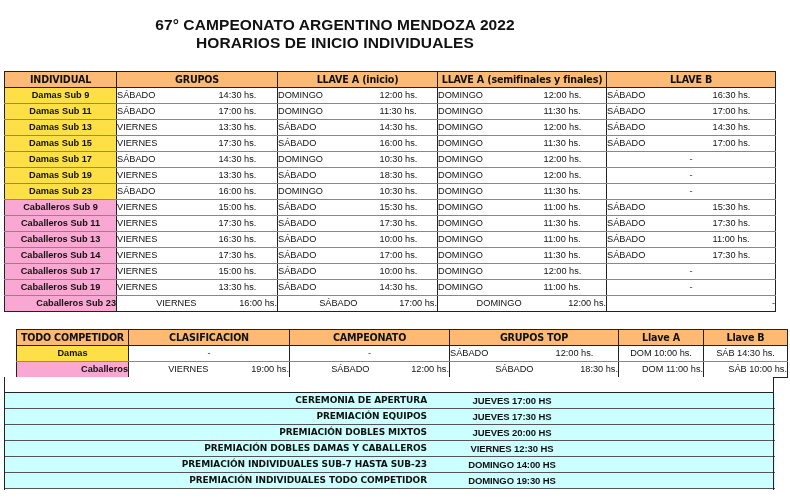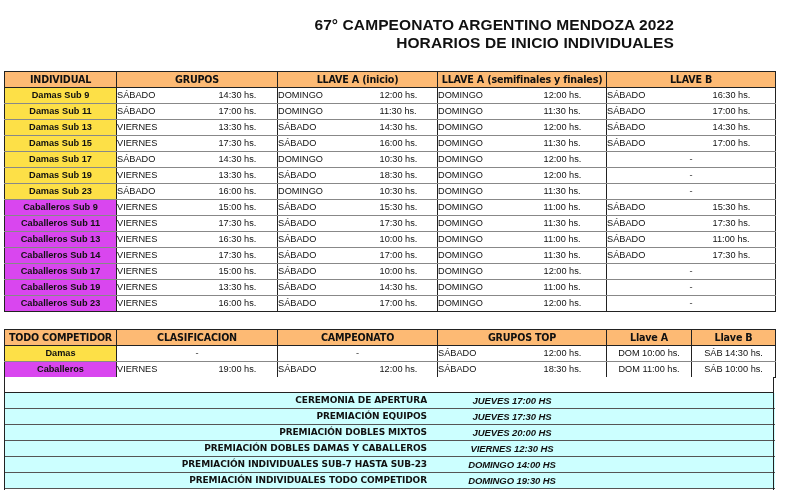--- a/index.html
+++ b/index.html
@@ -1,37 +1,37 @@
 <!DOCTYPE html>
 <html><head>
 <meta charset="utf-8">
 <style>
   html, body { margin:0; padding:0; background:#ffffff; }
   body { width:790px; height:498px; position:relative; overflow:hidden; font-family:"Liberation Sans", sans-serif; color:#111; }
-  .title { position:absolute; left:12px; width:662px; text-align:right; font-family:"Liberation Sans", sans-serif; font-weight:bold; font-size:15.5px; color:#111; letter-spacing:0.1px; }
+  .title { position:absolute; left:4px; width:662px; text-align:center; font-family:"Liberation Sans", sans-serif; font-weight:bold; font-size:15.5px; color:#111; letter-spacing:0.1px; }
   .t1 { top:16px; }
   .t2 { top:34px; }
   table { position:absolute; border-collapse:collapse; table-layout:fixed; }
   td, th { padding:0; font-size:9.2px; height:15px; line-height:15px; white-space:nowrap; overflow:hidden; }
   th { background:#fdba74; font-weight:bold; font-size:9.6px; text-align:center; border:1.5px solid #222; font-family:"DejaVu Sans", sans-serif; letter-spacing:-0.2px; }
   td { border-bottom:1px solid #888; }
   .lbl { font-weight:bold; text-align:center; border-left:1.5px solid #222; border-right:1.5px solid #222; font-size:9.2px; }
   .dama { background:#fde047; }
-  .cab { background:#d946ef; }
+  .cab { background:#f9a8d4; }
   .day { text-align:left; }
   .hr { text-align:left; padding-left:22px; border-right:1.5px solid #222; }
   .dash { text-align:center; border-right:1.5px solid #222; color:#333; }
-  .last td { border-bottom:1.5px solid #222; }
+  .last td { border-bottom:1.5px solid #222;text-align:right; }
   .cell-c { text-align:center; border-right:1.5px solid #222; }
   #t-ind { left:4px; top:71px; width:771px; }
-  #t-todo { left:4px; top:329px; width:771px; }
+  #t-todo { left:16px; top:329px; width:771px; }
   #t-events { left:4px; top:393px; width:771px; }
   #t-events td { background:#ccffff; font-weight:bold; font-family:"DejaVu Sans", sans-serif; font-size:9px; height:15px; line-height:15px; border-bottom:1px solid #555; letter-spacing:-0.1px;margin-left:10px; }
   #t-events td.ev-label { text-align:right; padding-right:10px; }
-  #t-events td.ev-time { text-align:center; font-family:"Liberation Sans", sans-serif; font-size:9.5px;font-style:italic; }
+  #t-events td.ev-time { text-align:center; font-family:"Liberation Sans", sans-serif; font-size:9.5px; }
   .spacer-row { position:absolute; left:4px; top:377px; width:768px; height:15px; border-left:1.5px solid #222; border-right:1.5px solid #222; background:#fff; }
   .events-frame { position:absolute; left:4px; top:392px; width:768px; height:97px; border-left:1.5px solid #222; border-right:1.5px solid #222; border-top:1.5px solid #222; pointer-events:none; }
 </style>
 </head>
 <body>
 
 <div class="title t1">67° CAMPEONATO ARGENTINO MENDOZA 2022</div>
 <div class="title t2">HORARIOS DE INICIO INDIVIDUALES</div>
 
 <table id="t-ind">

